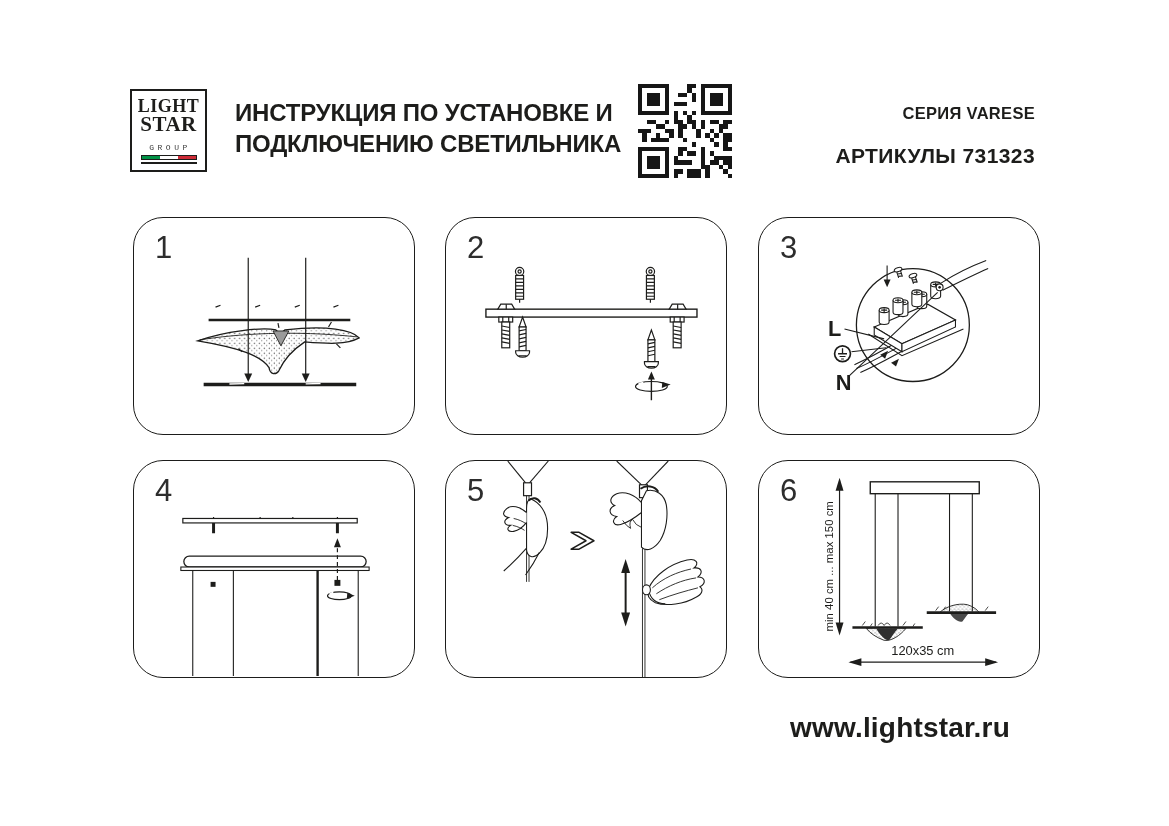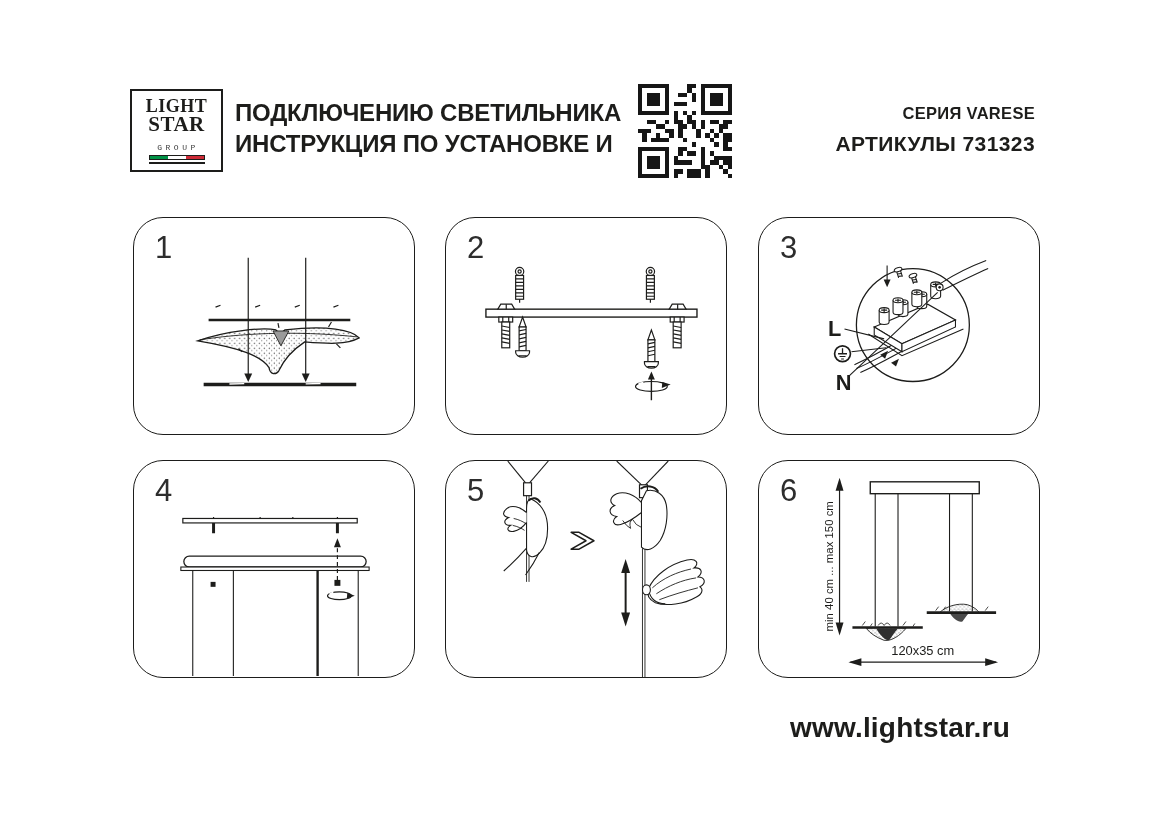--- a/index.html
+++ b/index.html
@@ -1,39 +1,39 @@
 <!DOCTYPE html>
 <html><head>
 <meta charset="utf-8">
 <style>
   html,body{margin:0;padding:0;background:#e8e8e8;}
   .page{position:relative;width:1169px;height:826px;background:#ffffff;margin:0 auto;
         font-family:"Liberation Sans",sans-serif;color:#1d1d1b;overflow:hidden;}
 
   
-  .logo-box{position:absolute;left:130px;top:89px;width:93px;height:83px;
+  .logo-box{position:absolute;left:130px;top:89px;width:77px;height:83px;
             border:2px solid #1d1d1b;box-sizing:border-box;text-align:center;
             font-family:"Liberation Serif",serif;}
   .logo-l1{margin-top:7px;font-size:18px;font-weight:bold;line-height:17px;letter-spacing:.5px;}
   .logo-l2{font-size:21px;font-weight:bold;line-height:19px;letter-spacing:.5px;}
   .logo-l3{font-family:Liberation Mono, monospace;font-size:8px;letter-spacing:3.5px;
            margin-top:9px;margin-left:3px;color:#3c3c3c;}
   .flag{width:56px;height:5px;margin:3px auto 0;display:flex;border:1px solid #1d1d1b;box-sizing:border-box;}
   .flag span{flex:1;height:100%;}
   .flag-underline{width:56px;height:2px;background:#1d1d1b;margin:2px auto 0;}
 
   .title{position:absolute;left:235px;top:97px;font-size:24px;font-weight:bold;
          line-height:31px;letter-spacing:-0.2px;}
 
   .qr{position:absolute;left:638px;top:84px;width:94px;height:94px;}
   .qr svg{width:94px;height:94px;display:block;}
 
   .series-wrap{position:absolute;left:760px;top:104px;width:275px;text-align:right;}
   .series{font-size:16.5px;font-weight:bold;letter-spacing:.3px;}
-  .articles{margin-top:9px;font-size:21px;font-weight:bold;letter-spacing:.4px;}
+  .articles{margin-top:21px;font-size:21px;font-weight:bold;letter-spacing:.4px;}
 
   
   .panel{position:absolute;width:282px;height:218px;border:1.6px solid #1d1d1b;
          border-radius:30px;box-sizing:border-box;overflow:hidden;background:#fff;}
   .p1{left:133px;top:217px;} .p2{left:445px;top:217px;} .p3{left:758px;top:217px;}
   .p4{left:133px;top:460px;} .p5{left:445px;top:460px;} .p6{left:758px;top:460px;}
   .panel-num{position:absolute;left:21px;top:12px;font-size:31px;font-weight:400;color:#2d2d2d;z-index:2;}
   .panel svg.draw{position:absolute;left:0;top:0;width:100%;height:100%;}
 
   
@@ -51,22 +51,22 @@
     <div class="logo-l3">GROUP</div>
     <div class="flag">
       <span style="background:#009246"></span>
         <span style="background:#ffffff"></span>
         <span style="background:#ce2b37"></span>
     </div>
     <div class="flag-underline"></div>
   </div>
 
   <div class="title">
+    <div>ИНСТРУКЦИЯ ПО УСТАНОВКЕ И</div>
     <div>ПОДКЛЮЧЕНИЮ СВЕТИЛЬНИКА</div>
-    <div>ИНСТРУКЦИЯ ПО УСТАНОВКЕ И</div>
   </div>
 
   <div class="qr">
     <svg viewBox="0 0 21 21" fill="#161616" shape-rendering="crispEdges">
         <rect x="0" y="0" width="1" height="1"></rect>
         <rect x="1" y="0" width="1" height="1"></rect>
         <rect x="2" y="0" width="1" height="1"></rect>
         <rect x="3" y="0" width="1" height="1"></rect>
         <rect x="4" y="0" width="1" height="1"></rect>
         <rect x="5" y="0" width="1" height="1"></rect>

